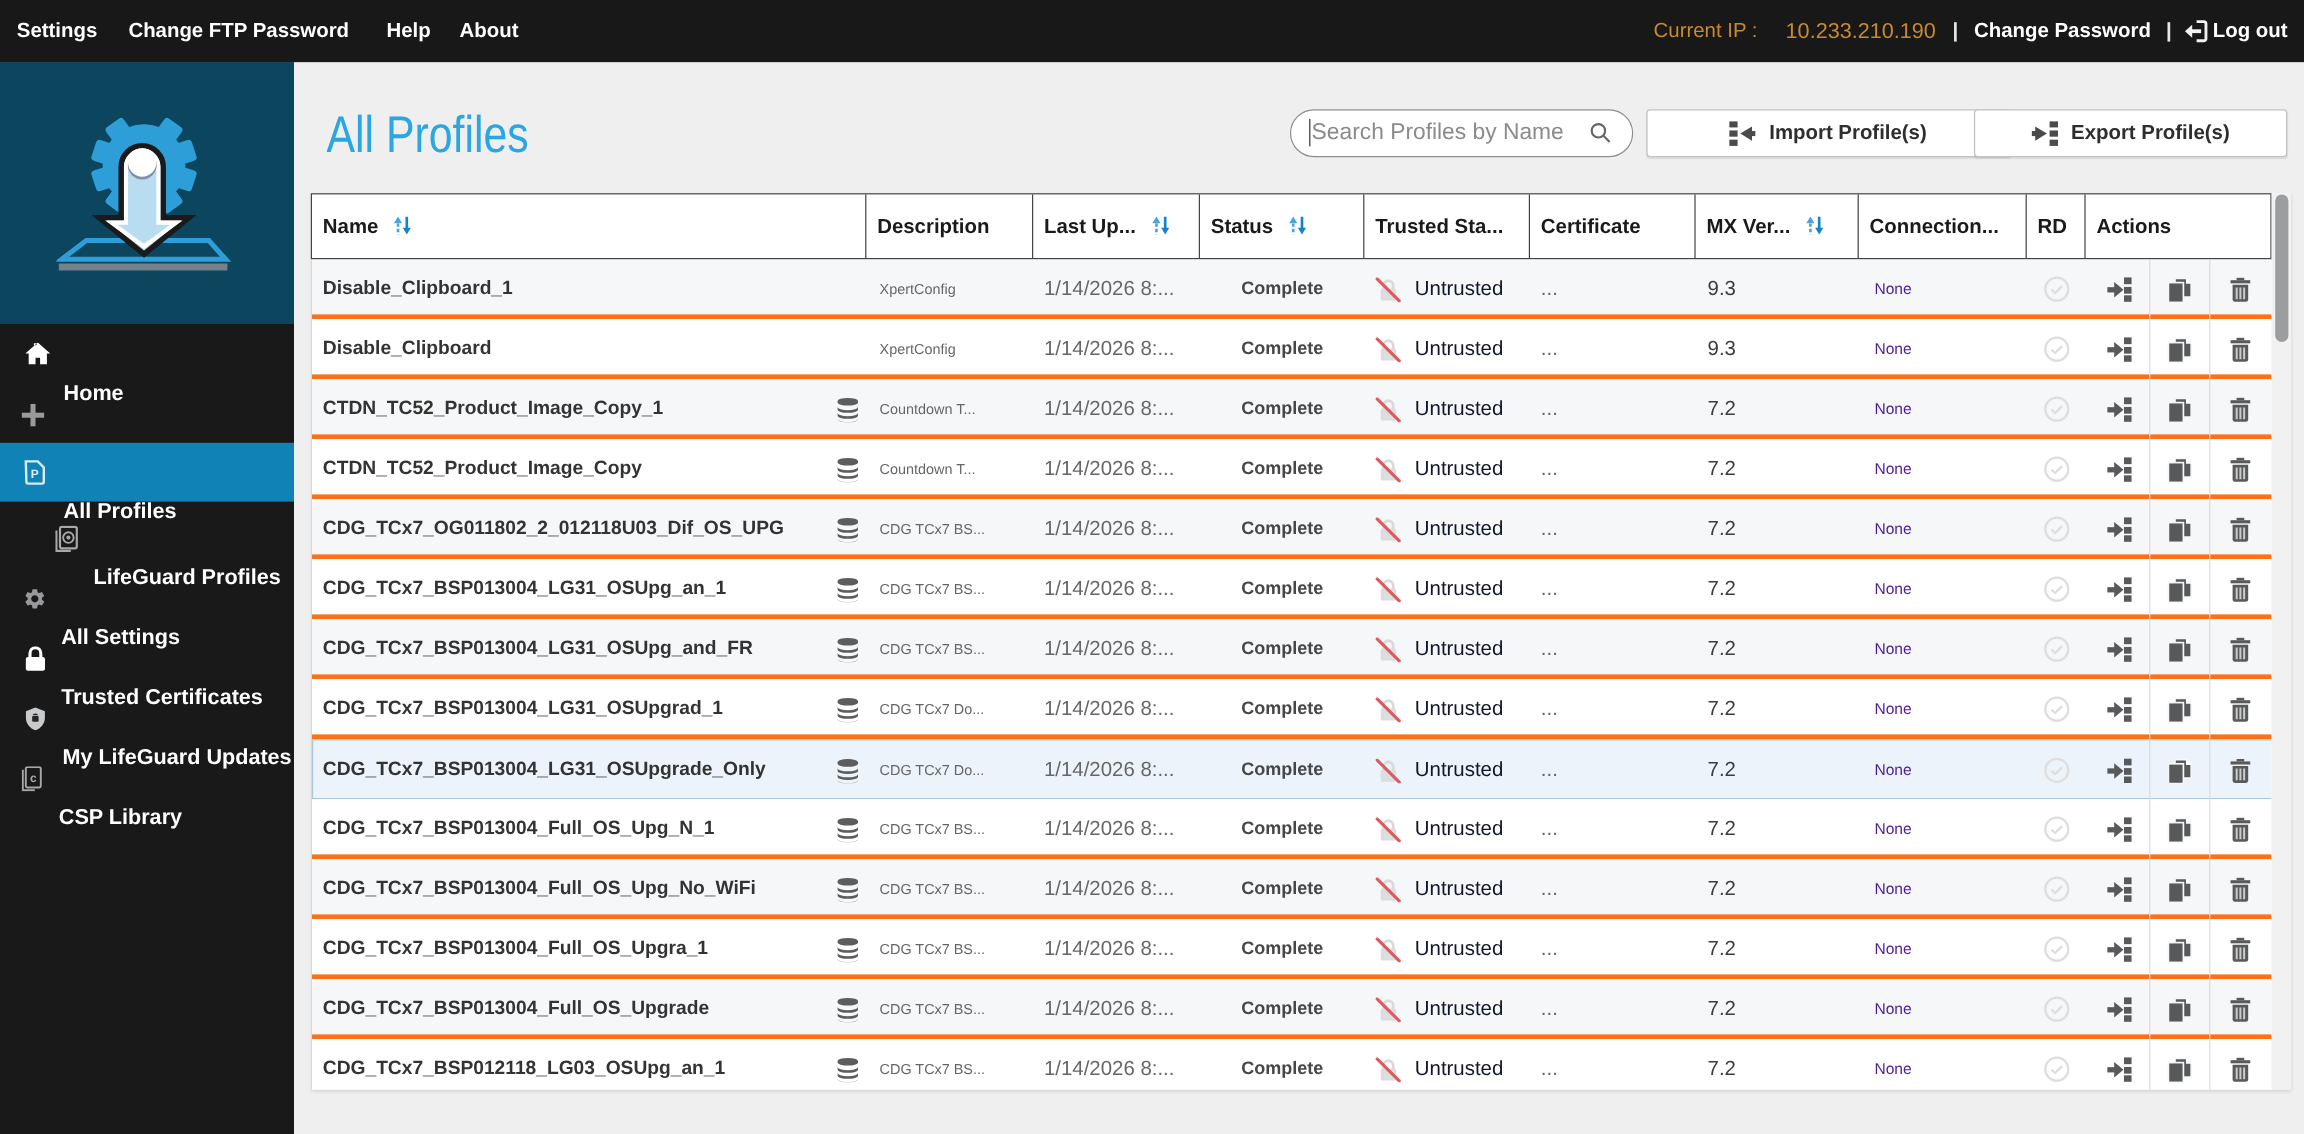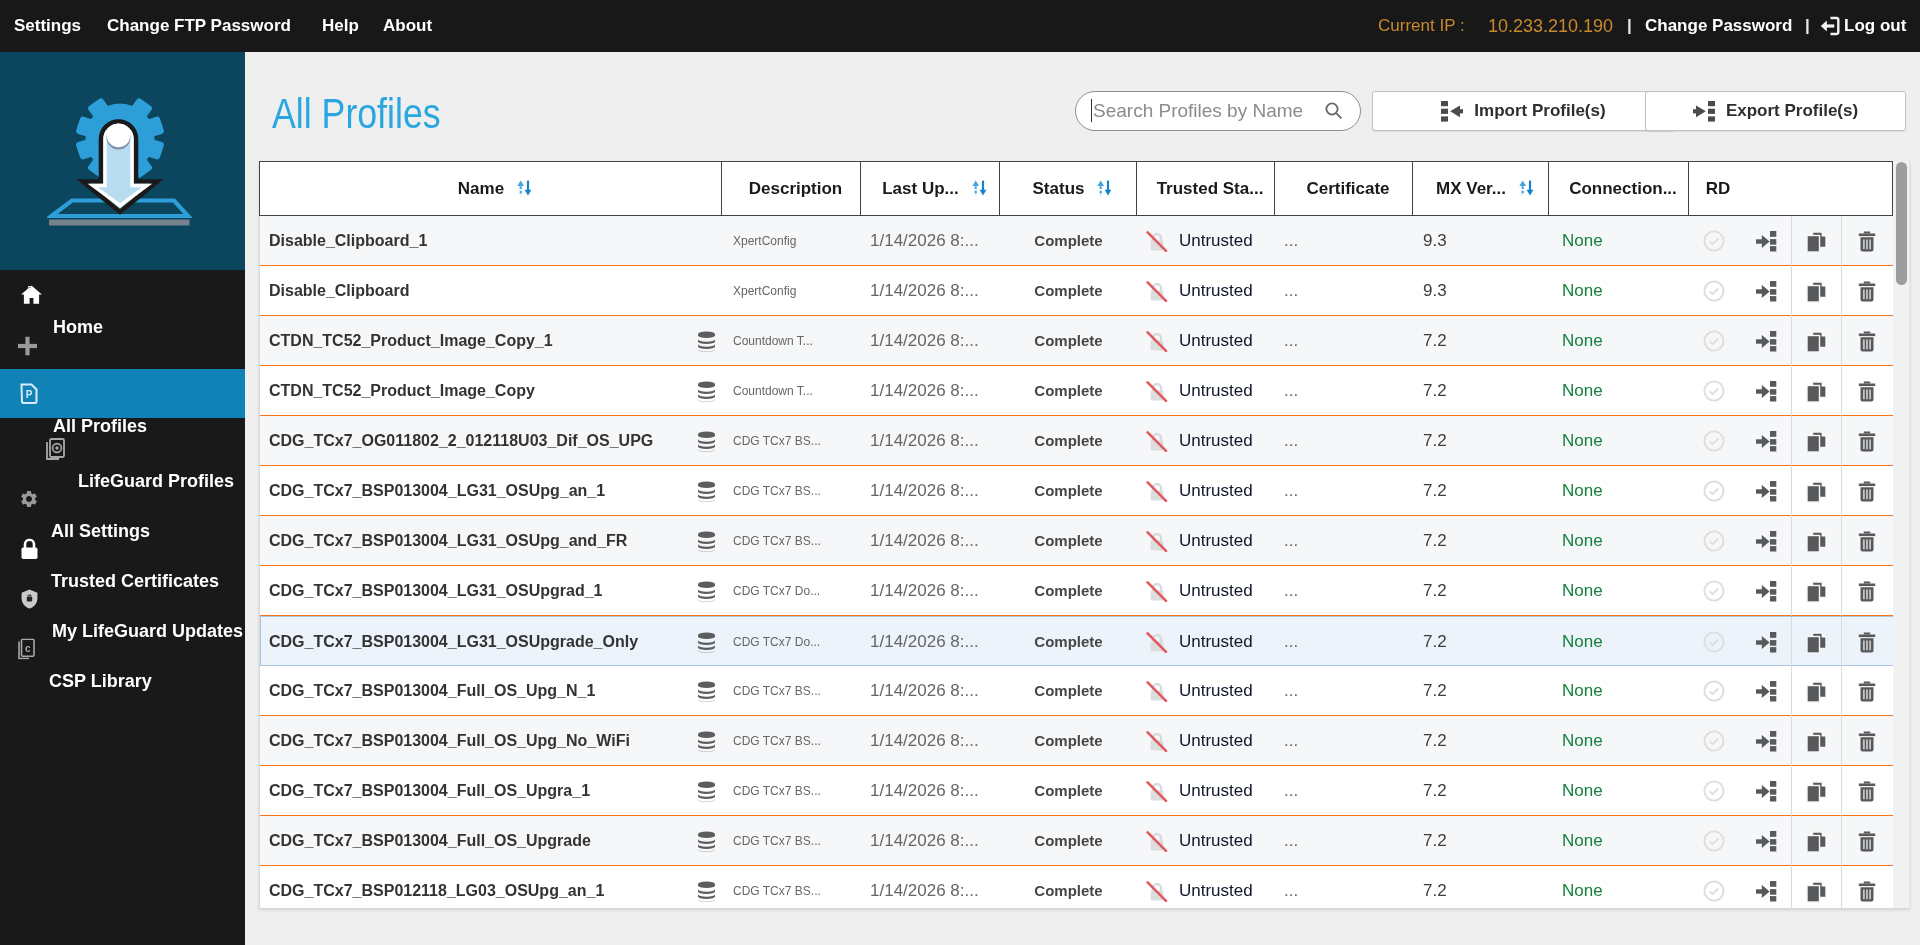--- a/index.html
+++ b/index.html
@@ -20,42 +20,42 @@
 #search { position:absolute; left:830px; top:39px; width:286px; height:40px; background:#fff; border:1.5px solid #8e8e8e; border-radius:20px; }
 #search .ph { position:absolute; left:17px; top:0; line-height:37px; font-size:19px; color:#8b8b8b; }
 #search .caret { position:absolute; left:15px; top:7px; width:1px; height:23px; background:#333; }
 #search svg { position:absolute; right:16px; top:9px; }
 .btn { position:absolute; top:39px; height:40px; background:#fff; border:1px solid #c2c2c2; border-radius:3px; display:flex; align-items:center; justify-content:center; font-size:17px; font-weight:bold; color:#2e2e2e; box-shadow:0 1px 1px rgba(0,0,0,0.08); }
 #btn-import { left:1127px; width:303px; }
 #btn-export { left:1400px; width:261px;text-align:center; }
 
 #table { position:absolute; left:14px; top:109px; width:1651px; height:747px; background:#fff; border-right:1px solid #e3e3e4; box-shadow:0 2px 3px rgba(0,0,0,0.13); }
 #thead { position:absolute; left:0; top:0; width:1634px; height:55px; background:#fff; border:1px solid #434343; }
-.hcell { position:absolute; top:0; height:53px; line-height:53px; border-right:1px solid #434343; font-size:17px; font-weight:bold; color:#1a1a1a; white-space:nowrap;text-align:center; }
+.hcell { position:absolute; top:0; height:53px; line-height:53px; border-right:1px solid #434343; font-size:17px; font-weight:bold; color:#1a1a1a; white-space:nowrap; }
 .hcell:last-child { border-right:none; }
 .hcell > span { margin-left:9px; }
 .hcell svg { margin-left:13px; vertical-align:-2px; }
 #tbody { position:absolute; left:0; top:55px; width:1634px; height:692px; border-left:1px solid #d8d8d9; overflow:hidden; }
-.row { position:relative; width:1634px; height:50px; background:#fff; border-bottom:1px solid #f97316; }
+.row { position:relative; width:1634px; height:50px; background:#fff; border-bottom:4px solid #f97316; }
 .row.alt { background:#f6f7f8; }
 .row.hl { background:#ecf3fa; border-top:1px solid #a9c7e2; border-bottom:1px solid #a9c7e2; }
 .row.hl::after { content:''; position:absolute; left:0; top:0; bottom:0; width:0; border-left:1px solid #a9c7e2; }
 .row.hl::before { content:''; position:absolute; right:0; top:0; bottom:0; width:0; border-right:1px solid #a9c7e2; }
 .row span { position:absolute; top:0; line-height:50px; white-space:nowrap; }
 .c-name { left:9px; font-size:16px; font-weight:bold; color:#333; }
 .c-db { left:437px; top:15px !important; line-height:0 !important; }
 .c-db svg { vertical-align:top; }
 .c-desc { left:473px; font-size:12px; color:#666; }
 .c-date { left:610px; font-size:17px; color:#666; }
 .c-status { left:740px; width:137px; text-align:center; font-size:15px; font-weight:bold; color:#474747; }
 .c-tricon { left:886px; top:15px !important; line-height:0 !important; }
 .c-trust { left:919px; font-size:17px; color:#0f172a; }
 .c-cert { left:1024px; font-size:17px; color:#666; }
 .c-mx { left:1163px; font-size:17px; color:#3c3c3c; }
-.c-conn { left:1302px; font-size:17px; color:#15803d; }
+.c-conn { left:1302px; font-size:13px; color:#4c1d95; }
 .c-rd { left:1443px; top:14px !important; line-height:0 !important; }
 .c-sep { position:absolute; top:0; width:1px; height:50px; background:#dbdbdc; }
 .s1 { left:1531px; } .s2 { left:1581px; }
 .c-act { top:15px !important; line-height:0 !important; }
 .a1 { left:1496px; } .a2 { left:1546px; } .a3 { left:1598px; }
 
 #sbar { position:absolute; left:1634px; top:0; width:16px; height:747px; background:#f1f1f1; }
 #sthumb { position:absolute; left:3px; top:1px; width:10.5px; height:123px; background:#9b9d9e; border-radius:6px; } .orange { color:#c9892f; }
 </style></head>
 <body>
@@ -974,18 +974,19 @@
 <div class="hcell" style="left:877px;width:138px"><span>Trusted Sta...</span></div>
 <div class="hcell" style="left:1015px;width:138px"><span>Certificate</span></div>
 <div class="hcell" style="left:1153px;width:136px"><span>MX Ver...</span><svg class="sort" width="15" height="16" viewBox="0 0 15 16">
 <polygon points="0.3,6 7.1,6 3.7,0.4" fill="#47a5de"></polygon>
 <line x1="3.7" y1="6.2" x2="3.7" y2="15.4" stroke="#47a5de" stroke-width="2.2" stroke-dasharray="2.8,1.7"></line>
 <line x1="11" y1="0.6" x2="11" y2="10" stroke="#1583cb" stroke-width="2.2"></line>
 <polygon points="7.6,9.8 14.4,9.8 11,15.5" fill="#1583cb"></polygon>
 </svg></div>
 <div class="hcell" style="left:1289px;width:140px"><span>Connection...</span></div>
 <div class="hcell" style="left:1429px;width:49px"><span>RD</span></div>
+<div class="hcell" style="left:1478px;width:156px"><span>Actions</span></div>
     </div>
     <div id="sbar">
         <div id="sthumb"></div>
       </div>
   </div>
 </div>
 
 </body></html>

